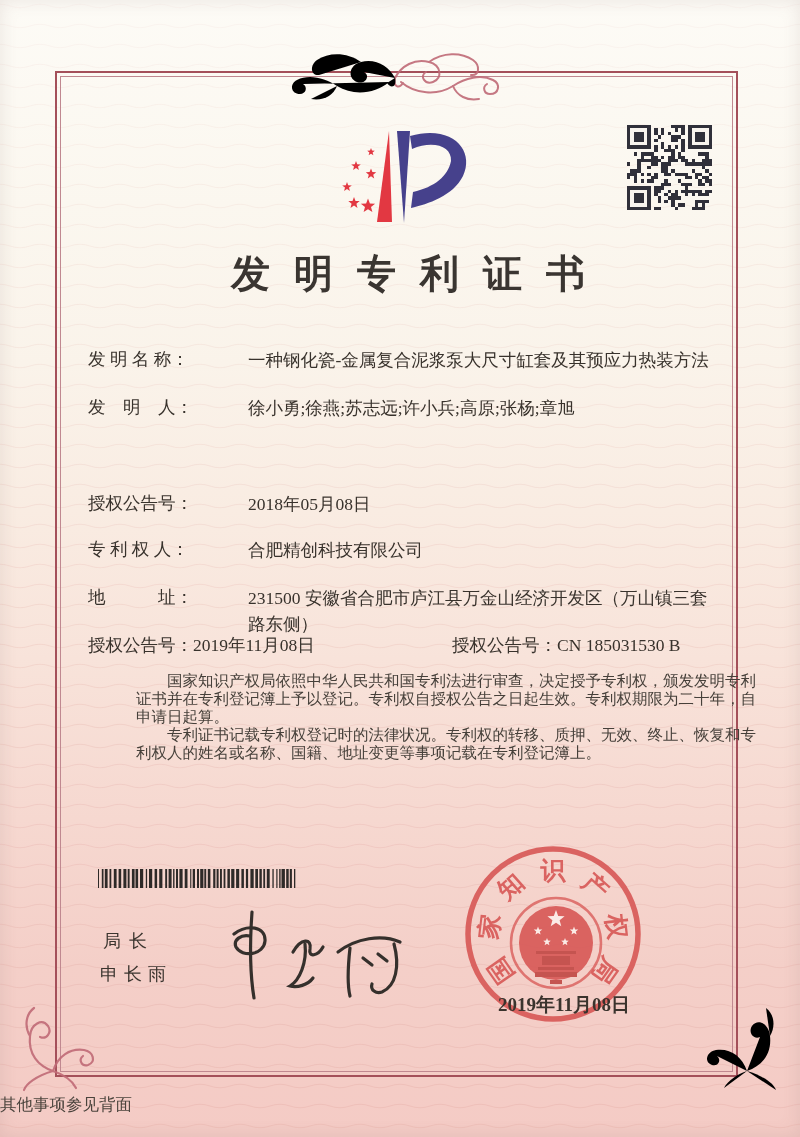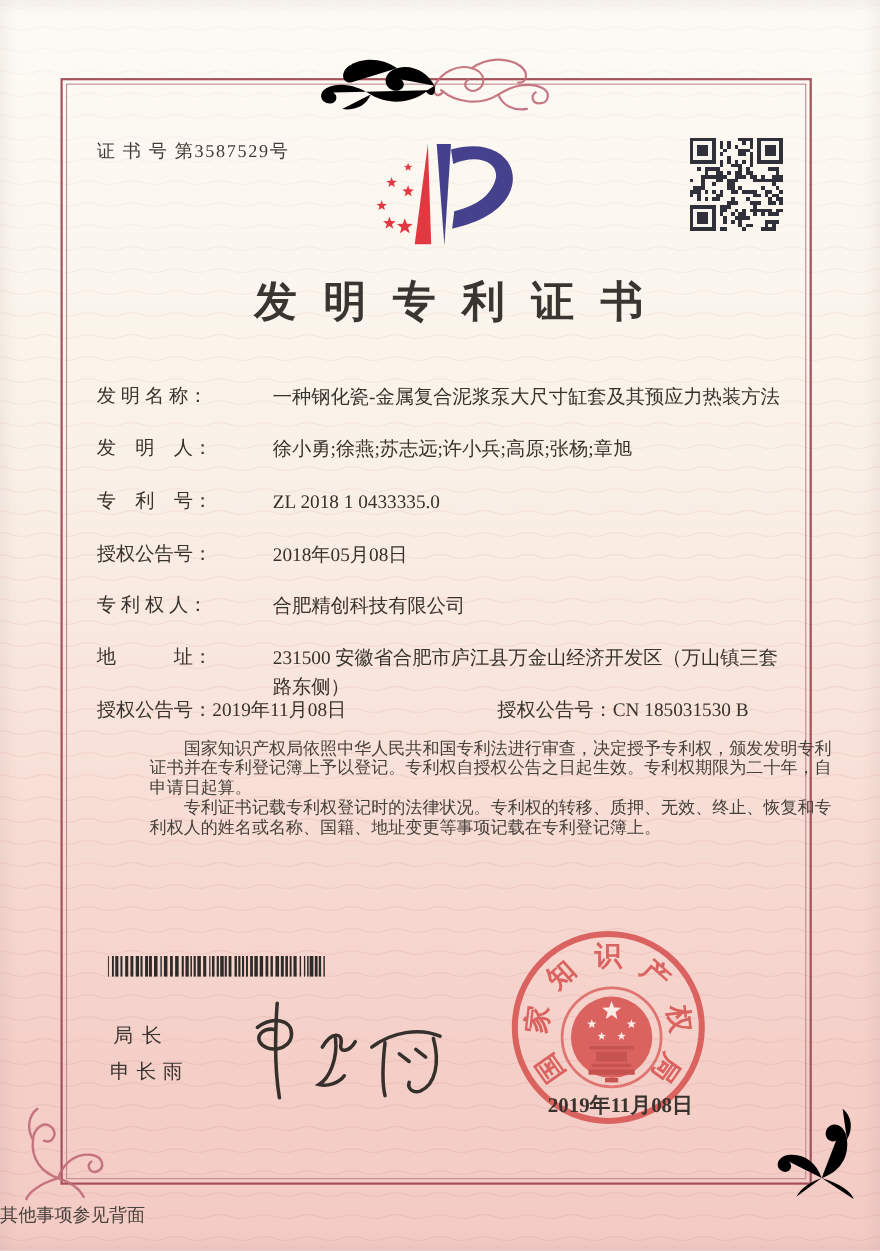--- a/index.html
+++ b/index.html
@@ -140,21 +140,20 @@
   <svg class="orn-br" width="100" height="86" viewBox="0 0 100 86">
     <g id="corner-orn-mirror" transform="translate(100,0) scale(-1,1)">
       <path d="M35,65 C20,60 10,48 12,30 C13,18 24,12 30,20 C34,26 29,34 22,31"></path>
       <path d="M35,65 C40,50 52,42 66,44 C76,46 78,56 70,59 C64,61 60,54 65,50"></path>
       <path d="M35,65 C18,70 8,78 6,84"></path>
       <path d="M12,30 C6,20 8,8 16,2"></path>
       <path d="M35,65 C44,68 54,74 58,82"></path>
     </g>
   </svg>
 
-  <div class="cert-no">证 书 号 第3587529号</div>
 
   <svg class="logo" width="165" height="115" viewBox="0 0 165 115">
     <g id="logo-stars" fill="#e23842">
         <path d="M38.0,32.0L39.0,34.6L41.8,34.8L39.6,36.5L40.4,39.2L38.0,37.7L35.6,39.2L36.4,36.5L34.2,34.8L37.0,34.6Z"></path>
         <path d="M23.0,45.0L24.2,48.3L27.8,48.5L25.0,50.6L25.9,54.0L23.0,52.1L20.1,54.0L21.0,50.6L18.2,48.5L21.8,48.3Z"></path>
         <path d="M38.0,52.5L39.4,56.1L43.2,56.3L40.2,58.7L41.2,62.4L38.0,60.3L34.8,62.4L35.8,58.7L32.8,56.3L36.6,56.1Z"></path>
         <path d="M14.0,66.0L15.2,69.3L18.8,69.5L16.0,71.6L16.9,75.0L14.0,73.1L11.1,75.0L12.0,71.6L9.2,69.5L12.8,69.3Z"></path>
         <path d="M21.0,81.0L22.5,85.0L26.7,85.1L23.4,87.8L24.5,91.9L21.0,89.5L17.5,91.9L18.6,87.8L15.3,85.1L19.5,85.0Z"></path>
         <path d="M35.0,82.5L36.9,87.5L42.1,87.7L38.0,91.0L39.4,96.1L35.0,93.2L30.6,96.1L32.0,91.0L27.9,87.7L33.1,87.5Z"></path>
       </g>
@@ -362,23 +361,20 @@
     </svg>
 
   <h1 class="title">发明专利证书</h1>
 
   <div class="row r1">
     <span class="lbl">发 明 名 称：</span><span class="val">一种钢化瓷-金属复合泥浆泵大尺寸缸套及其预应力热装方法</span>
   </div>
   <div class="row r2">
     <span class="lbl">发　明　人：</span><span class="val">徐小勇;徐燕;苏志远;许小兵;高原;张杨;章旭</span>
   </div>
-  <div class="row r3">
-    <span class="lbl">专　利　号：</span><span class="val">ZL 2018 1 0433335.0</span>
-  </div>
   <div class="row r4">
     <span class="lbl">授权公告号：</span><span class="val">2018年05月08日</span>
   </div>
   <div class="row r5">
     <span class="lbl">专 利 权 人：</span><span class="val">合肥精创科技有限公司</span>
   </div>
   <div class="row r6">
     <span class="lbl">地　　　址：</span><span class="val">231500 安徽省合肥市庐江县万金山经济开发区（万山镇三套路东侧）</span>
   </div>
 

